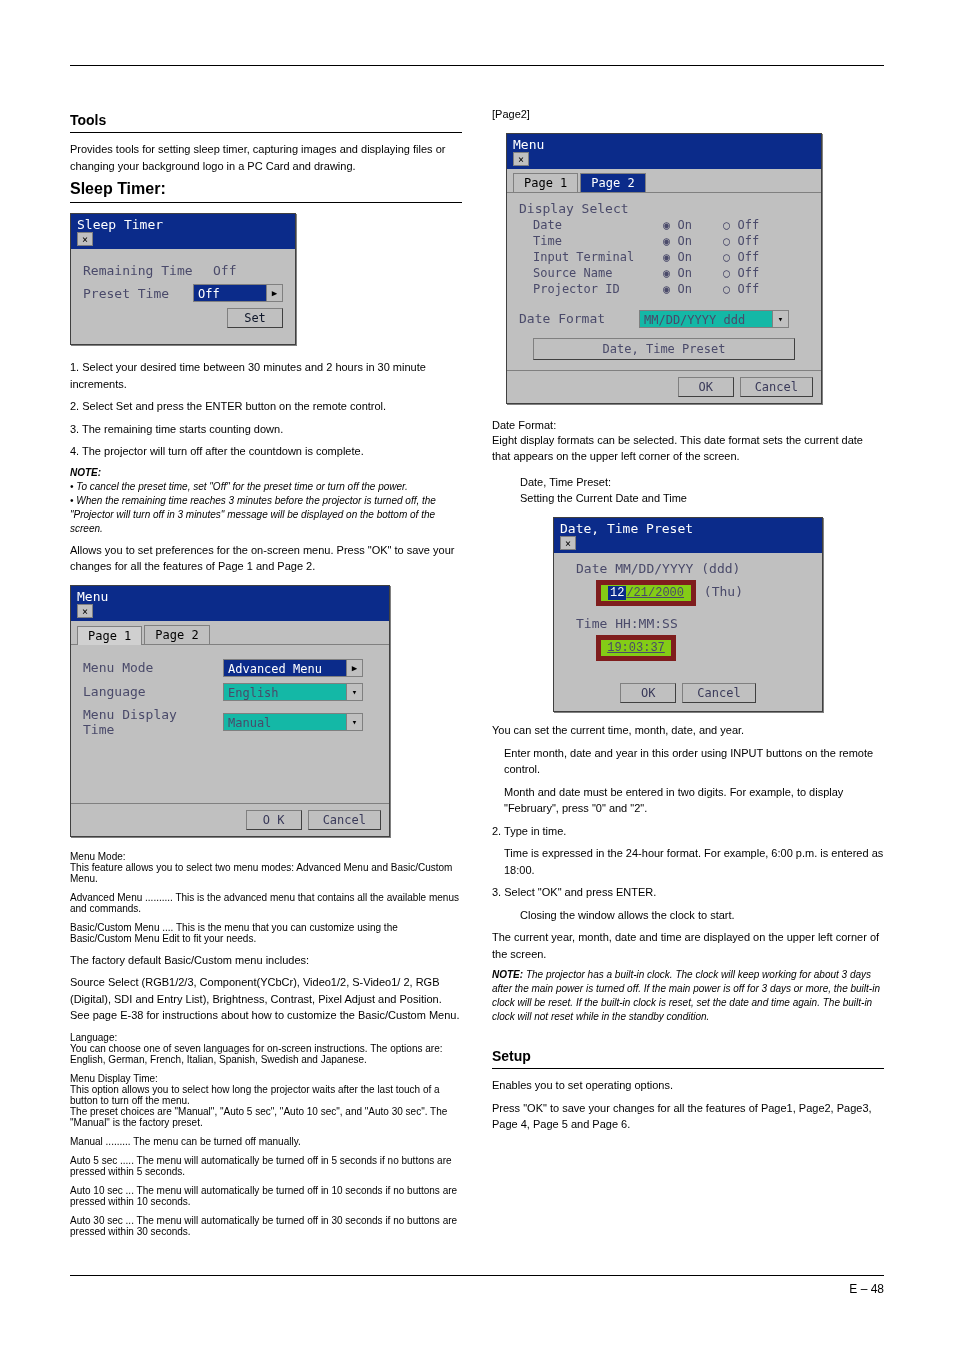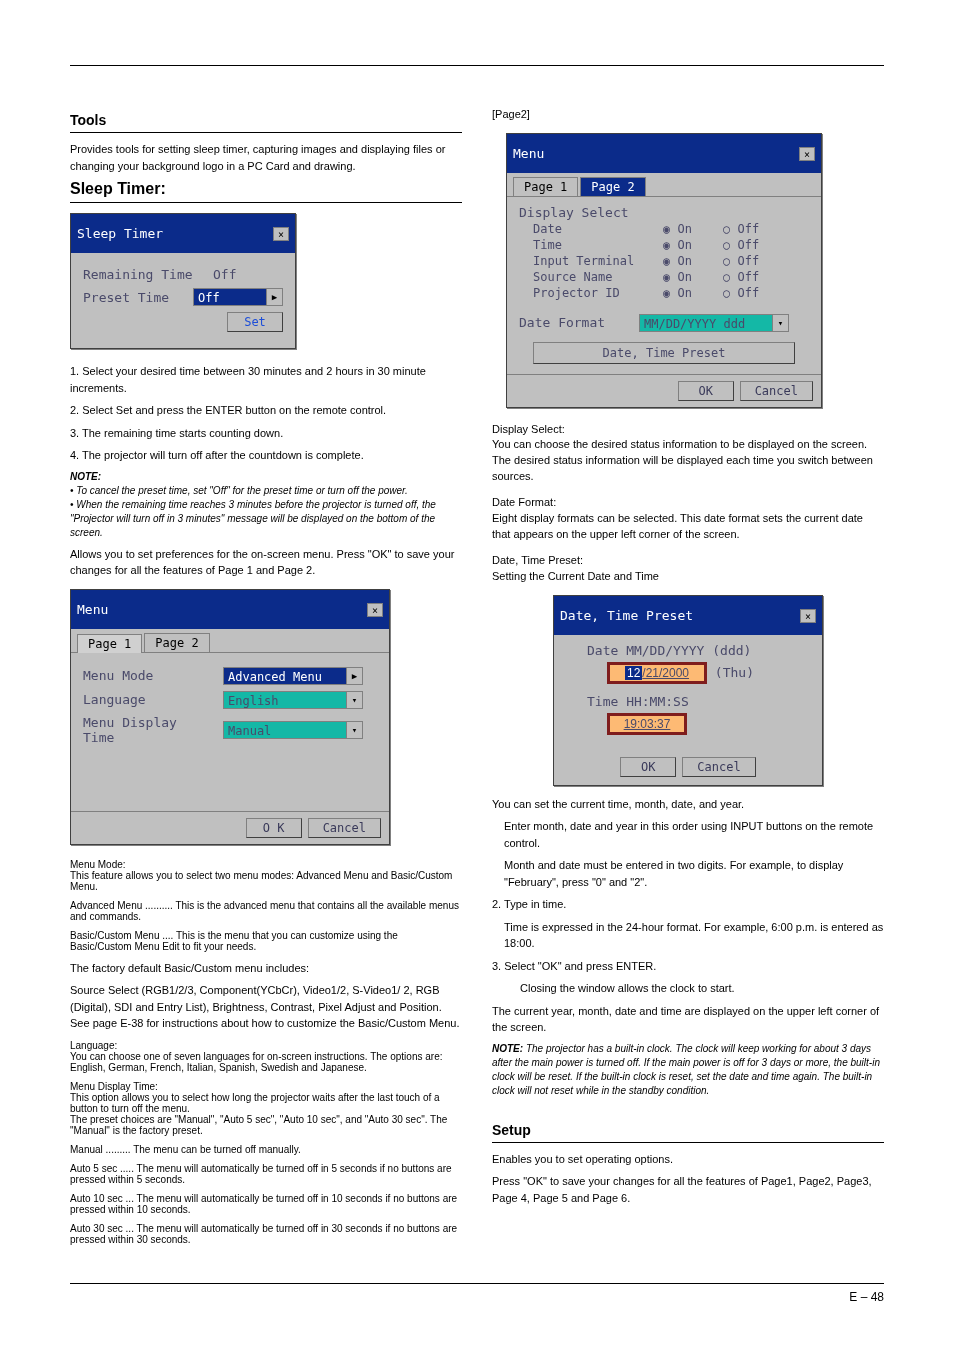--- a/index.html
+++ b/index.html
@@ -32,25 +32,26 @@
     background: #c0c0c0;
     margin: 10px 0 14px 0;
     font-family: monospace;
     font-size: 13px;
     color: #000;
     box-shadow: 1px 1px 0 #808080;
   }
   .dlg-title {
     background: #0b2b8a;
     color: #fff;
-    padding: 12px 6px;
+    padding: 3px 6px;
     display: flex;
     justify-content: space-between;
-    align-items: flex-end;
-    font-family: monospace;
+    align-items: flex-start;
+    font-family: monospace;
+    flex-direction: column;
   }
   .dlg-title .close-x {
     background: #c0c0c0;
     color: #000;
     width: 16px;
     height: 14px;
     text-align: center;
     font-size: 10px;
     line-height: 14px;
     border: 1px solid #808080;
@@ -87,21 +88,21 @@
     border: 1px solid #808080;
     border-right-color: #404040;
     border-bottom-color: #404040;
     padding: 2px 14px;
     font-family: monospace;
     font-size: 12px;
     color: #3a3a5a;
     min-width: 56px;
     text-align: center;
   }
-  .btn.gray { color: #1d4ed8; }
+  .btn.gray { color: #0f172a; }
   .btn-row { display: flex; justify-content: flex-end; gap: 6px; padding: 6px 8px; border-top: 1px solid #808080; background: #c0c0c0; }
   .tabs { display: flex; padding: 4px 6px 0 6px; border-bottom: 1px solid #808080; }
   .tab {
     border: 1px solid #808080;
     border-bottom: none;
     background: #c0c0c0;
     padding: 2px 10px;
     font-family: monospace;
     font-size: 12px;
     margin-right: 2px;
@@ -118,25 +119,25 @@
     border-right-color: #404040;
     border-bottom-color: #404040;
     background: #c0c0c0;
     padding: 3px 0;
     text-align: center;
     margin: 10px 14px 0 14px;
     font-family: monospace;
     font-size: 12px;
   }
   .dateinput {
-    background: #fdba74;
-    border: 3px solid #7f1d1d;
+    background: #84cc16;
+    border: 5px solid #7f1d1d;
     padding: 1px 6px;
     display: inline-block;
-    font-family: Liberation Sans, sans-serif;
+    font-family: Liberation Mono, monospace;
     font-size: 12px;
     min-width: 100px;
     text-align: center;
   }
   .date-hilite { background: #0b2b8a; color: #fff; padding: 0 2px; }
   .underline { text-decoration: underline; }
   .footer-rule { border-top: 1px solid #000; margin-top: 30px; margin-bottom: 6px; }
   .footer { text-align: right; font-size: 12px; }
   .para-item { font-size: 10px; margin: 8px 0; }
   .pg2-sect { margin-top: 2px; font-size: 11px; line-height: 1.45; }
@@ -335,41 +336,37 @@
             </div>
           </div>
           <div class="wide-btn">Date, Time Preset</div>
         </div>
         <div class="btn-row">
           <div class="btn">OK</div>
           <div class="btn">Cancel</div>
         </div>
       </div>
 
-      <div class="pg2-sect">
-        <span>Display Select:</span><br>
-        <span>You can choose the desired status information to be displayed on the screen. The desired status information will be displayed each time you switch between sources.</span>
-      </div>
 
       <div class="pg2-sect" style="margin-top:10px;">
         <span>Date Format:</span><br>
         <span>Eight display formats can be selected. This date format sets the current date that appears on the upper left corner of the screen.</span>
       </div>
 
-      <div class="pg2-sect" style="margin-top:10px;">
+      <div class="pg2-sect" style="margin-top:10px;margin-left:28px;">
         <span>Date, Time Preset:</span><br>
         <span>Setting the Current Date and Time</span>
       </div>
 
       <div class="dlg w-date">
         <div class="dlg-title">
           <span>Date, Time Preset</span>
           <span class="close-x">×</span>
         </div>
-        <div class="dlg-body" style="text-align:left; padding-left:33px;">
+        <div class="dlg-body" style="text-align:left; padding-left:22px;">
           <div>Date   MM/DD/YYYY (ddd)</div>
           <div style="margin:4px 0 10px 20px;">
             <span class="dateinput">
               <span class="date-hilite">12</span><span class="underline">/21/2000</span>
             </span>
             <span>(Thu)</span>
           </div>
           <div>Time   HH:MM:SS</div>
           <div style="margin:4px 0 6px 20px;">
             <span class="dateinput underline" style="min-width:80px;">19:03:37</span>

